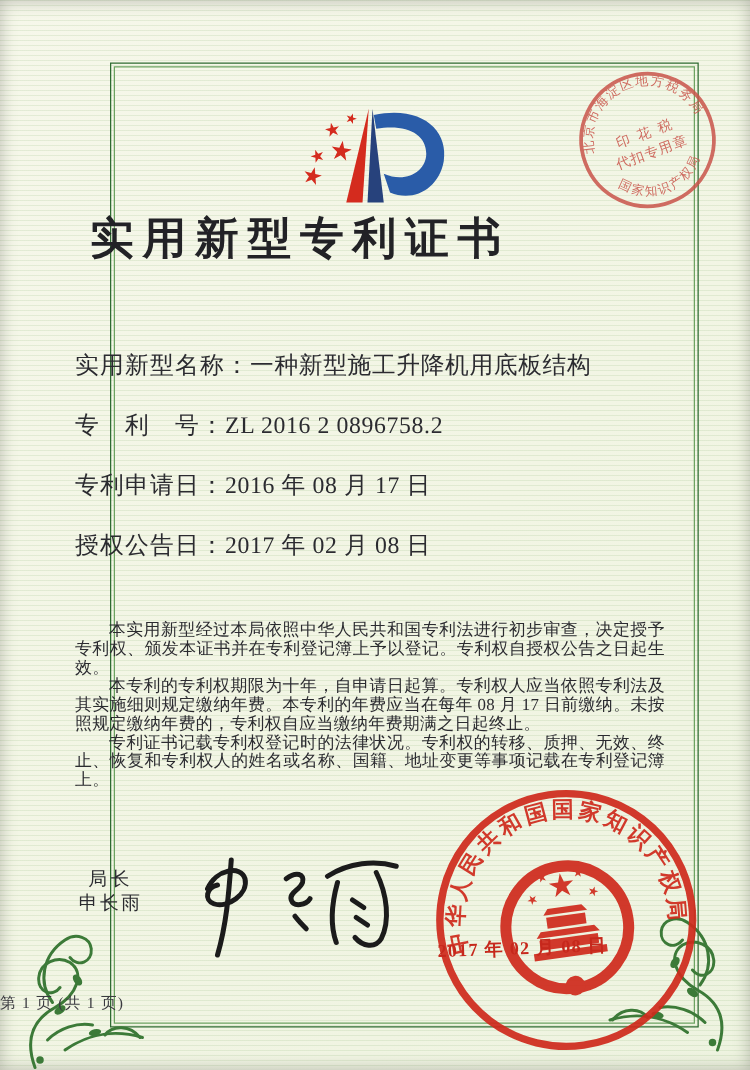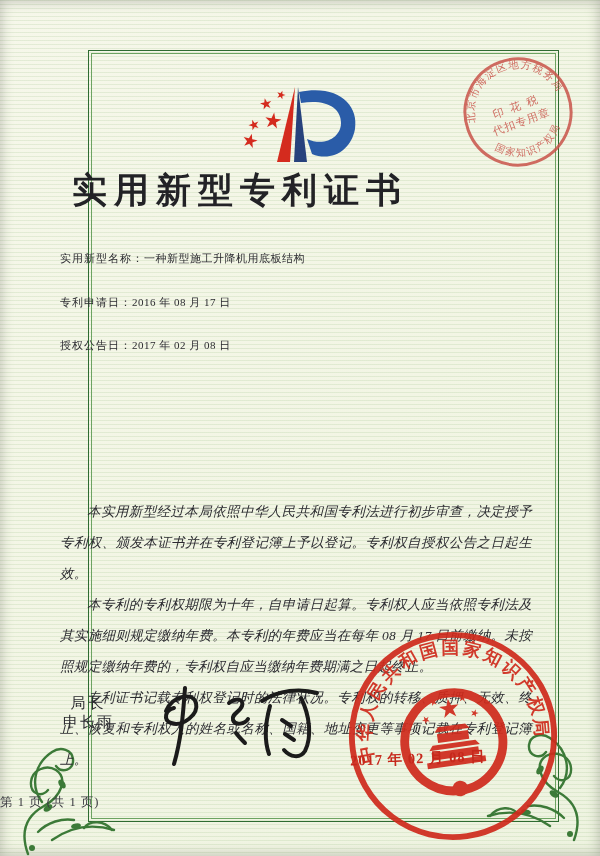--- a/index.html
+++ b/index.html
@@ -28,28 +28,27 @@
   .cert-number{
     position:absolute;left:57px;top:86px;
     font-size:14.5px;letter-spacing:2px;color:#33333a;
   }
   .logo{position:absolute;left:231px;top:82px;width:142px;height:86px;}
   .title{
     position:absolute;left:0;top:167px;width:480px;text-align:center;
     font-size:35px;font-weight:bold;letter-spacing:7px;color:#222226;
   }
   .fields{position:absolute;left:60px;top:251px;width:476px;}
-  .field-row{height:20px;margin-bottom:23.5px;font-size:11px;color:#2b2b30;white-space:nowrap;}
+  .field-row{height:20px;margin-bottom:23.5px;font-size:19px;color:#2b2b30;white-space:nowrap;margin-top:28px;}
   .field-row .lab{letter-spacing:1px;}
   .field-row .val{letter-spacing:.5px;}
   .paragraphs{
     position:absolute;left:60px;top:496px;width:472px;
-    font-size:13.5px;line-height:31px;color:#2b2b30;
+    font-size:13.5px;line-height:15px;color:#2b2b30;
     text-align:justify;
-    font-style:italic;
   }
   .paragraphs p{margin:0;text-indent:2em;letter-spacing:.3px;}
   .signer{position:absolute;left:63px;top:694px;font-size:15px;color:#2b2b30;}
   .signer .s-title{letter-spacing:3px;text-align:center;}
   .signer .s-name{letter-spacing:2px;}
   .signature{position:absolute;left:133px;top:676px;width:200px;height:92px;}
   .footer{
     position:absolute;left:0;top:794px;width:600px;text-align:left;
     font-size:12.5px;letter-spacing:1px;color:#3a3a40;
   }
@@ -123,20 +122,23 @@
       <use href="#star" transform="translate(23,43) scale(0.55) rotate(-20)"></use>
       <use href="#star" transform="translate(19,59) scale(0.75) rotate(14)"></use>
     </g>
   </svg>
 
   <div class="title">实用新型专利证书</div>
 
   <div class="fields">
     <div class="field-row">
       <span class="lab">实用新型名称：</span><span class="val">一种新型施工升降机用底板结构</span>
+    </div>
+    <div class="field-row">
+      <span class="lab">专　利　号：</span><span class="val">ZL 2016 2 0896758.2</span>
     </div>
     <div class="field-row">
       <span class="lab">专利申请日：</span><span class="val">2016 年 08 月 17 日</span>
     </div>
     <div class="field-row">
       <span class="lab">授权公告日：</span><span class="val">2017 年 02 月 08 日</span>
     </div>
   </div>
 
   <div class="paragraphs">

